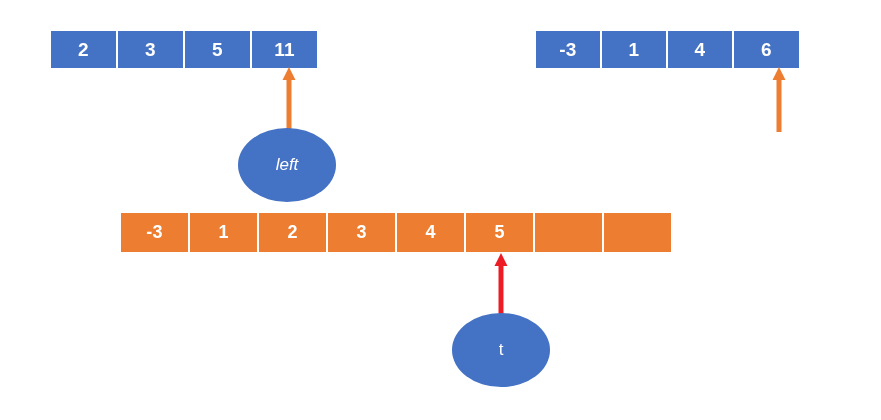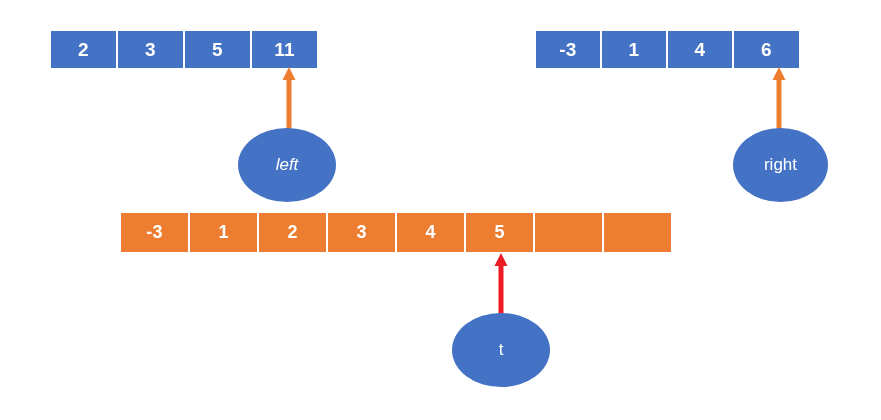--- a/index.html
+++ b/index.html
@@ -102,21 +102,18 @@
 
   <svg class="arrow-svg" style="left:491px; top:252px; width:20px; height:66px;" width="20" height="66" viewBox="0 0 20 66">
     <line x1="10" y1="64" x2="10" y2="12" stroke="#ed1c24" stroke-width="5"></line>
     <polygon points="10,1 3.5,14 16.5,14" fill="#ed1c24"></polygon>
   </svg>
 
   <div class="ellipse" style="left:238px; top:128px; width:98px; height:74px;font-style:italic;">
     <span>left</span>
   </div>
 
-  <div class="ellipse" style="left:733px; top:128px; width:95px; height:74px;">
-    <span>right</span>
-  </div>
 
   <div class="ellipse" style="left:452px; top:313px; width:98px; height:74px;">
     <span>t</span>
   </div>
 
 </div>
 
 </body></html>

